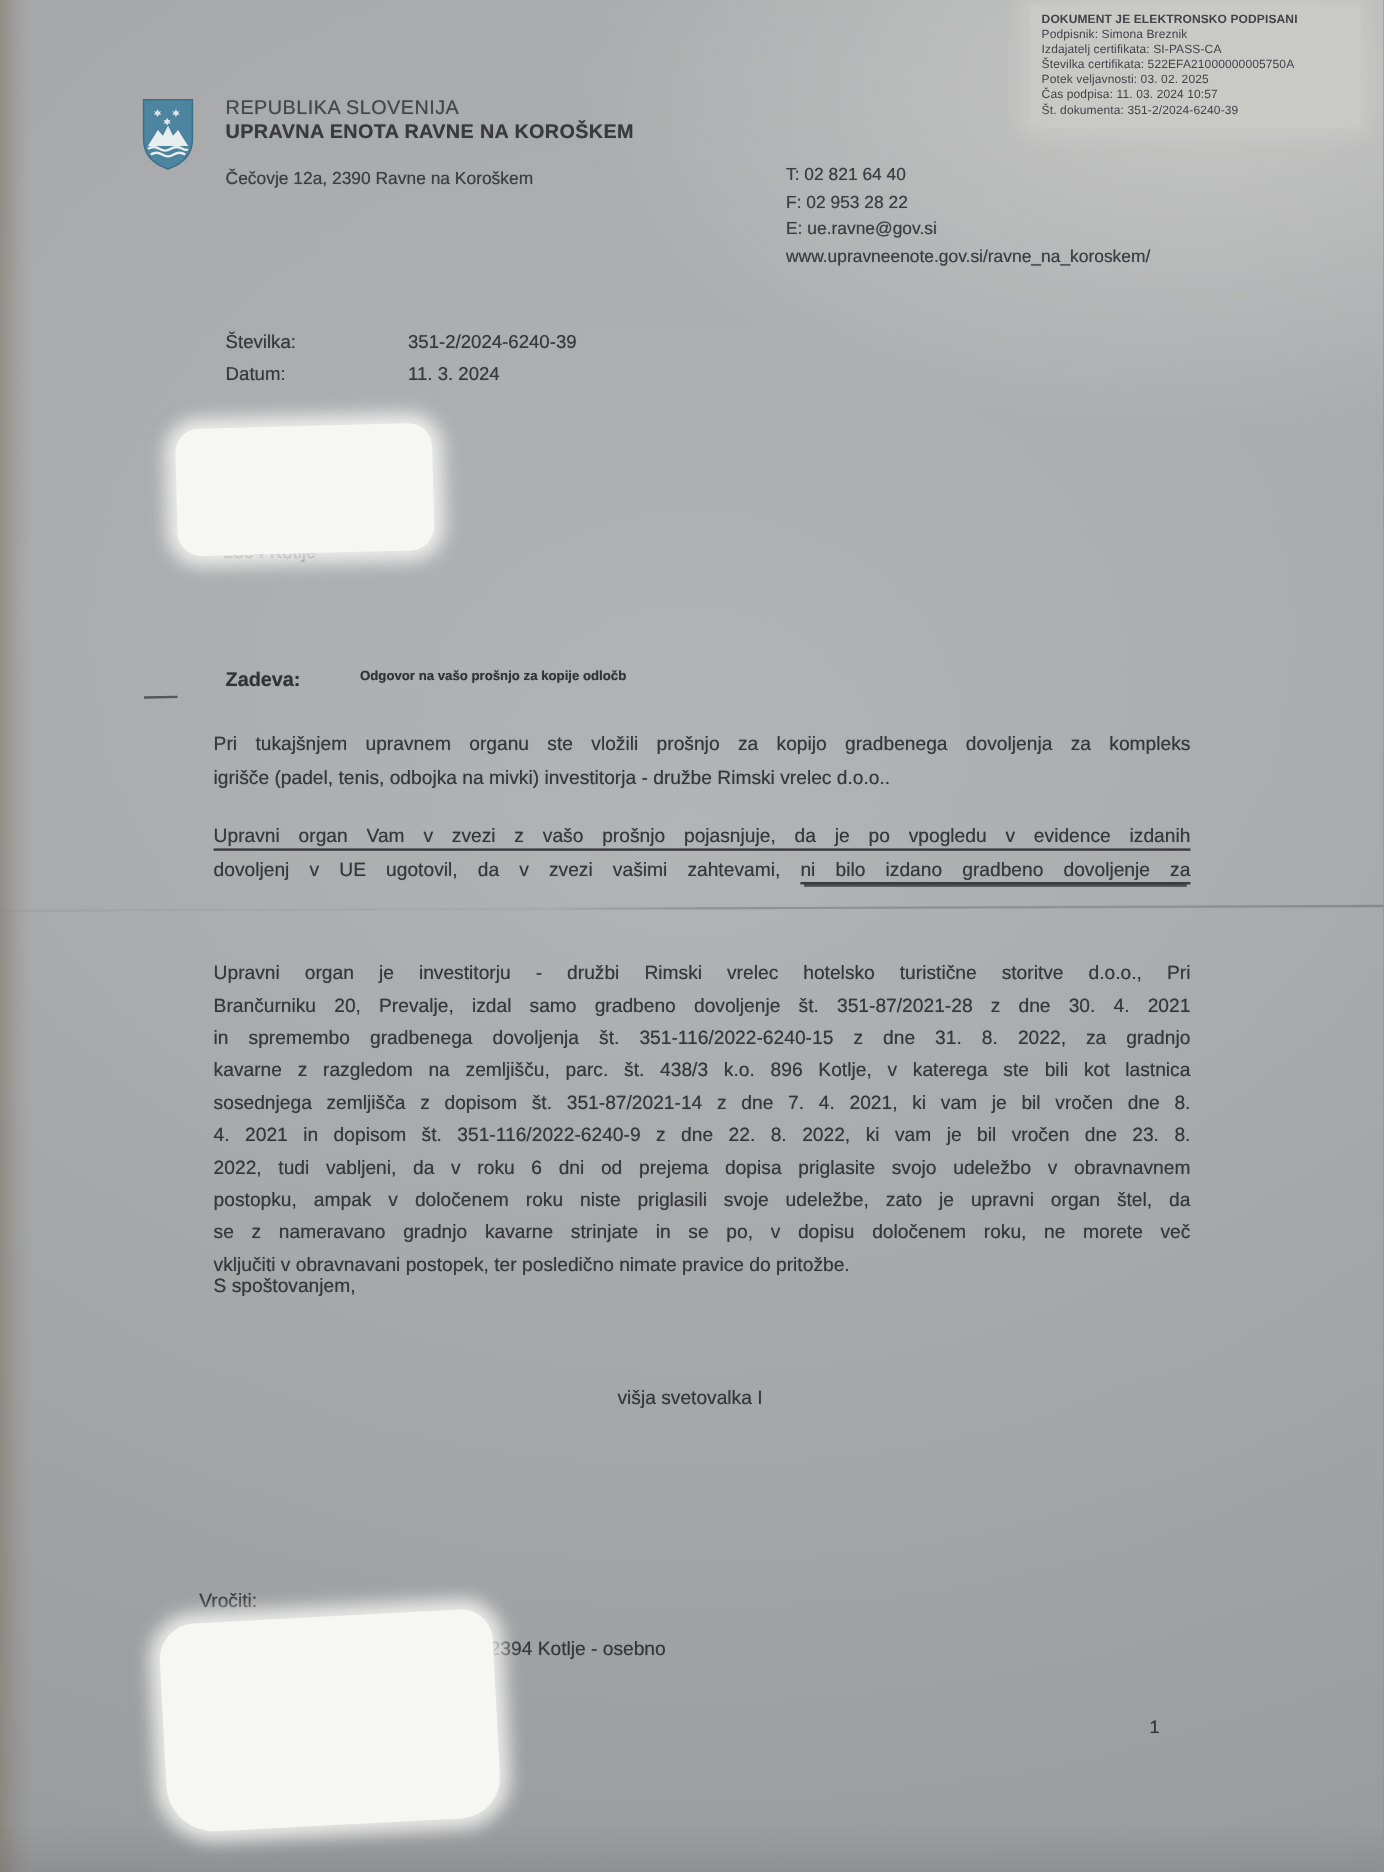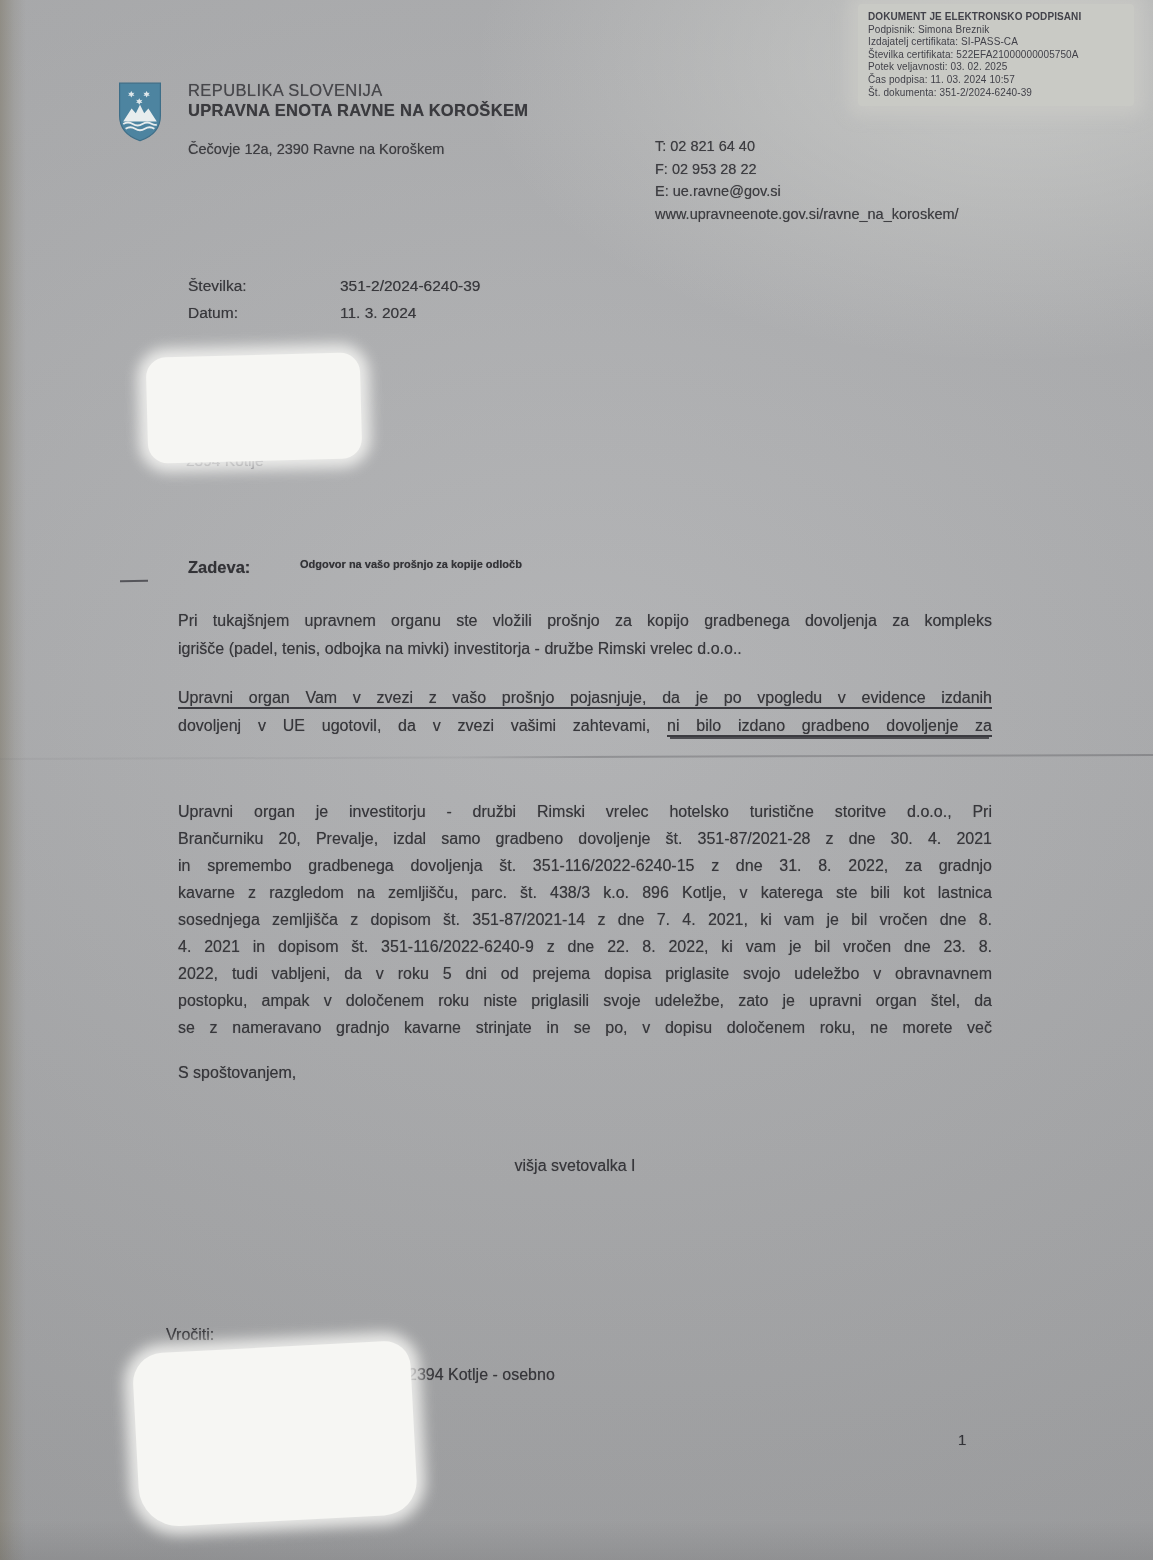--- a/index.html
+++ b/index.html
@@ -146,23 +146,24 @@
 
   <div class="crease"></div>
 
   <div class="para soft" style="top:798px;line-height:27px;">
     <div class="jline">Upravni organ je investitorju - družbi Rimski vrelec hotelsko turistične storitve d.o.o., Pri</div>
     <div class="jline">Brančurniku 20, Prevalje, izdal samo gradbeno dovoljenje št. 351-87/2021-28 z dne 30. 4. 2021</div>
     <div class="jline">in spremembo gradbenega dovoljenja št. 351-116/2022-6240-15 z dne 31. 8. 2022, za gradnjo</div>
     <div class="jline">kavarne z razgledom na zemljišču, parc. št. 438/3 k.o. 896 Kotlje, v katerega ste bili kot lastnica</div>
     <div class="jline">sosednjega zemljišča z dopisom št. 351-87/2021-14 z dne 7. 4. 2021, ki vam je bil vročen dne 8.</div>
     <div class="jline">4. 2021 in dopisom št. 351-116/2022-6240-9 z dne 22. 8. 2022, ki vam je bil vročen dne 23. 8.</div>
-    <div class="jline">2022, tudi vabljeni, da v roku 5 dni od prejema dopisa priglasite svojo udeležbo v obravnavnem</div>
+    <div class="jline">2022, tudi vabljeni, da v roku 6 dni od prejema dopisa priglasite svojo udeležbo v obravnavnem</div>
     <div class="jline">postopku, ampak v določenem roku niste priglasili svoje udeležbe, zato je upravni organ štel, da</div>
     <div class="jline">se z nameravano gradnjo kavarne strinjate in se po, v dopisu določenem roku, ne morete več</div>
+    <div class="lline">vključiti v obravnavani postopek, ter posledično nimate pravice do pritožbe.</div>
   </div>
 
   <div class="txt soft closing">S spoštovanjem,</div>
 
   <div class="sig soft">
     <div>višja svetovalka I</div>
   </div>
 
   <div class="txt soft deliver-label">Vročiti:</div>
   <div class="txt soft deliver-line">2394 Kotlje - osebno</div>

